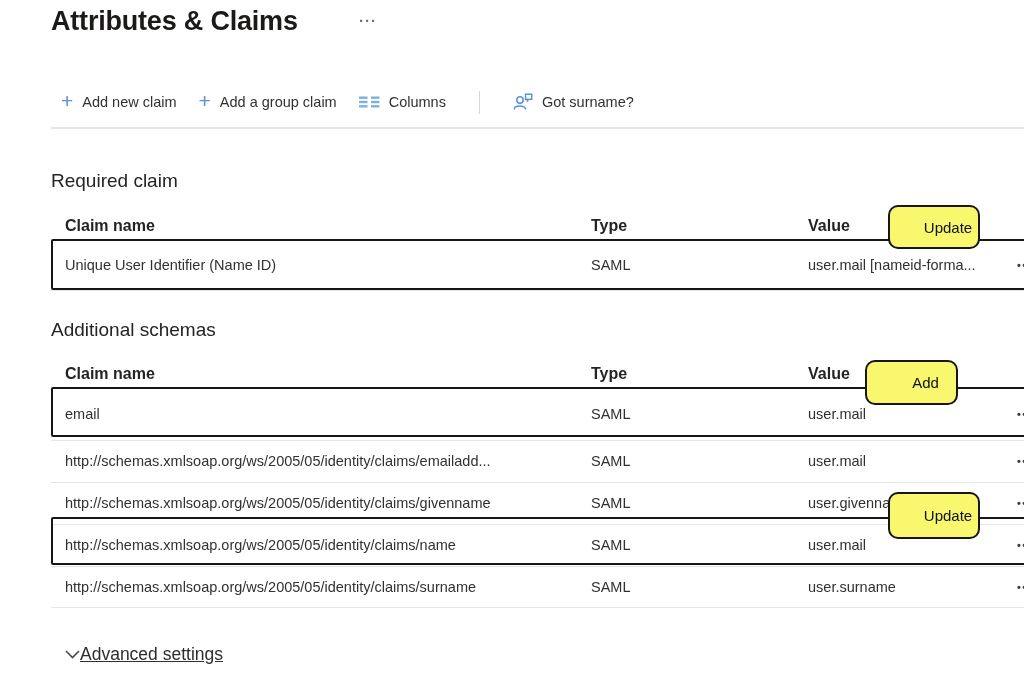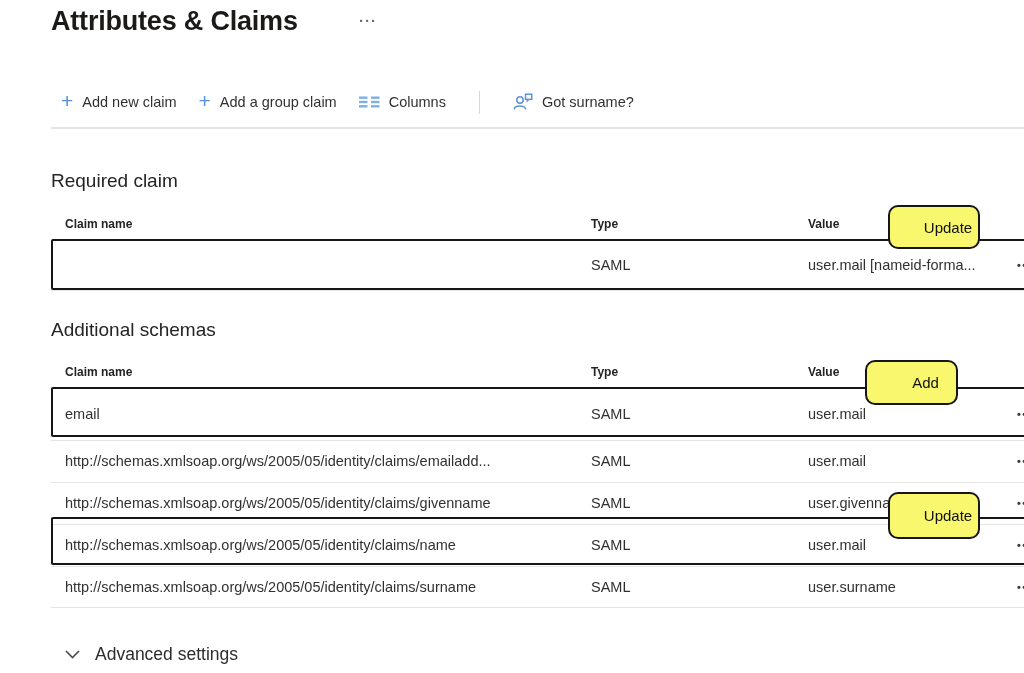--- a/index.html
+++ b/index.html
@@ -52,21 +52,21 @@
     position: absolute; left: 8px;
     font-size: 19px; color: #252423; font-weight: 400;
   }
   #required-heading { top: 170px; }
   #additional-heading { top: 319px; }
   
   .claims-table { position: absolute; left: 8px; width: 1008px; }
   #required-table { top: 210px; height: 82px; }
   #additional-table { top: 358px; height: 251px; }
   .thead-cell {
-    position: absolute; top: 7px; font-size: 12px; font-weight: 700; color: #252423;
+    position: absolute; top: 7px; font-size: 16px; font-weight: 700; color: #252423;
   }
   .col-name  { left: 14px; }
   .col-type  { left: 540px; }
   .col-value { left: 757px; }
   .t-line {
     position: absolute; left: 0; width: 100%; height: 1px; background: #e8e6e4;
   }
   .trow { position: absolute; left: 0; width: 100%; }
   .trow .cell {
     position: absolute; top: 50%; transform: translateY(-50%);
@@ -84,21 +84,21 @@
   #req-row-0 { top: 30px; height: 50px; }
   
   #add-row-0 { top: 30px;  height: 52px; }
   #add-row-1 { top: 82px;  height: 42px; }
   #add-row-2 { top: 124px; height: 42px; }
   #add-row-3 { top: 166px; height: 42px; }
   #add-row-4 { top: 208px; height: 41px; }
   
   .advanced {
     position: absolute; left: 22px; top: 644px;
-    display: flex; align-items: center; gap: 15px; cursor: pointer;
+    display: flex; align-items: center; cursor: pointer; text-decoration: underline;
   }
   .advanced .label { font-size: 17.5px; color: #2e2d2c; }
   
   .anno-box {
     position: absolute; border: 2px solid #161616; border-radius: 2px;
     pointer-events: none; z-index: 5;
   }
   #anno-box-required   { left: 8px; top: 239px; width: 1006px; height: 51px; }
   #anno-box-email      { left: 8px; top: 387px; width: 1004px; height: 50px; }
   #anno-box-name       { left: 8px; top: 517px; width: 1004px; height: 48px; }
@@ -158,20 +158,21 @@
   <div class="toolbar-sep"></div>
 
   <div class="section-heading" id="required-heading">Required claim</div>
 
   <div class="claims-table" id="required-table">
     <span class="thead-cell col-name">Claim name</span>
     <span class="thead-cell col-type">Type</span>
     <span class="thead-cell col-value">Value</span>
     <div class="t-line" style="top:30px"></div>
     <div class="trow" id="req-row-0">
+      <span class="cell c-name">Unique User Identifier (Name ID)</span>
       <span class="cell c-type">SAML</span>
       <span class="cell c-value">user.mail [nameid-forma...</span>
       <span class="row-menu">•••</span>
     </div>
     <div class="t-line" style="top:80px"></div>
   </div>
 
   <div class="section-heading" id="additional-heading">Additional schemas</div>
 
   <div class="claims-table" id="additional-table">

